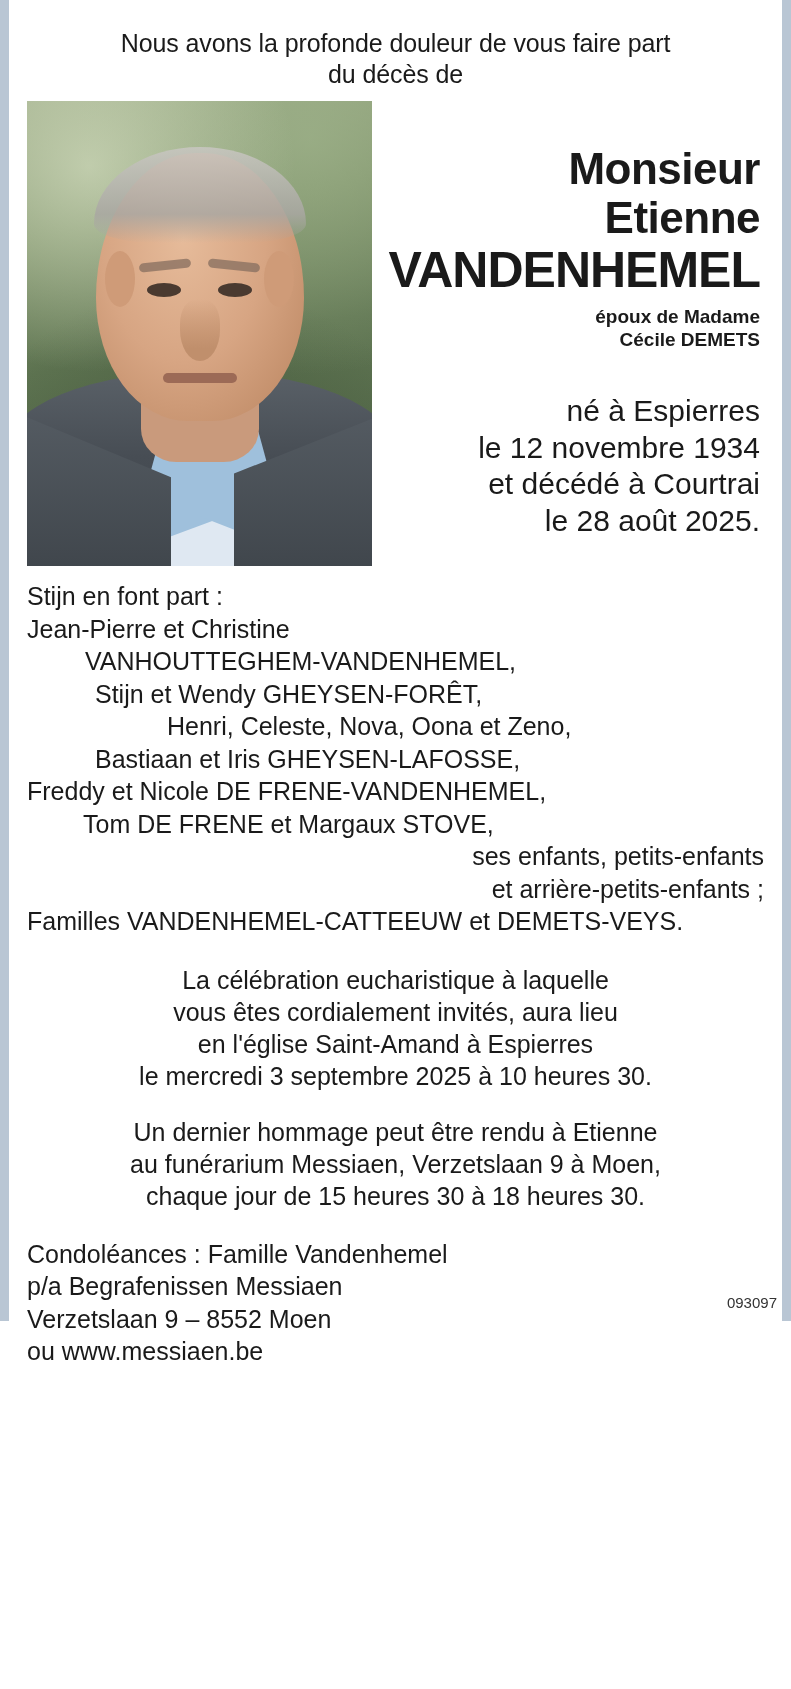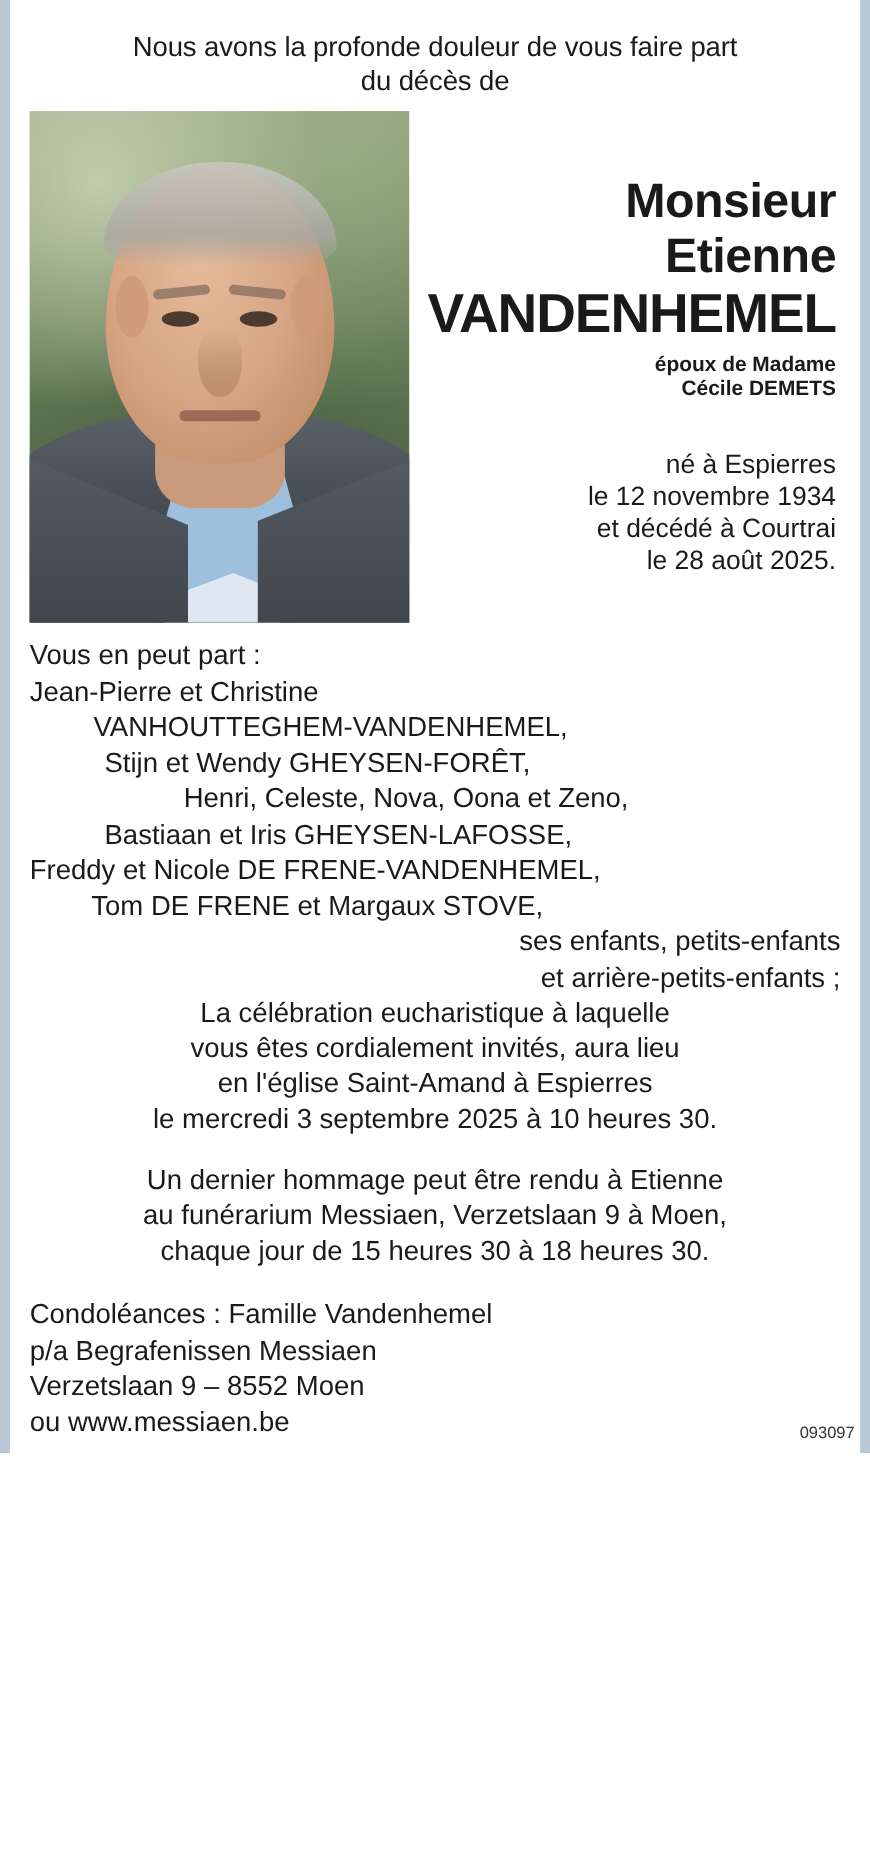--- a/index.html
+++ b/index.html
@@ -157,21 +157,21 @@
     font-size: 50px;
     letter-spacing: -1px;
   }
   .spouse {
     font-weight: bold;
     font-size: 19px;
     line-height: 1.18;
     margin-top: 8px;
   }
   .lifespan {
-    font-size: 24px;
+    font-size: 30px;
     line-height: 1.22;
     margin-top: 42px;
   }
 
   .families {
     margin-top: 14px;
     font-size: 25px;
     line-height: 1.30;
   }
   .families div { white-space: nowrap; }
@@ -180,20 +180,21 @@
   .fam-i2 { text-align: left; padding-left: 68px; }
   .fam-i3 { text-align: left; padding-left: 140px; }
   .fam-i4 { text-align: left; padding-left: 68px; }
   .fam-i5 { text-align: left; padding-left: 56px; }
   .fam-right  { text-align: right; }
 
   .para {
     text-align: center;
     font-size: 25px;
     line-height: 1.28;
+    margin-top: 26px;
   }
   .para.tight { margin-top: 24px; }
 
   .contact {
     margin-top: 26px;
     text-align: left;
     font-size: 25px;
     line-height: 1.30;
   }
 
@@ -253,30 +254,31 @@
       <div class="lifespan">
         <div>né à Espierres</div>
         <div>le 12 novembre 1934</div>
         <div>et décédé à Courtrai</div>
         <div>le 28 août 2025.</div>
       </div>
     </div>
   </div>
 
   <div class="families">
-    <div class="fam-left">Vous en peut part :</div>
+    <div class="fam-left">Stijn en font part :</div>
     <div class="fam-left">Jean-Pierre et Christine</div>
     <div class="fam-i1">VANHOUTTEGHEM-VANDENHEMEL,</div>
     <div class="fam-i2">Stijn et Wendy GHEYSEN-FORÊT,</div>
     <div class="fam-i3">Henri, Celeste, Nova, Oona et Zeno,</div>
     <div class="fam-i4">Bastiaan et Iris GHEYSEN-LAFOSSE,</div>
     <div class="fam-left">Freddy et Nicole DE FRENE-VANDENHEMEL,</div>
     <div class="fam-i5">Tom DE FRENE et Margaux STOVE,</div>
     <div class="fam-right">ses enfants, petits-enfants</div>
     <div class="fam-right">et arrière-petits-enfants ;</div>
+    <div class="fam-left">Familles VANDENHEMEL-CATTEEUW et DEMETS-VEYS.</div>
   </div>
 
   <div class="para">
     <div>La célébration eucharistique à laquelle</div>
     <div>vous êtes cordialement invités, aura lieu</div>
     <div>en l'église Saint-Amand à Espierres</div>
     <div>le mercredi 3 septembre 2025 à 10 heures 30.</div>
   </div>
 
   <div class="para tight">

